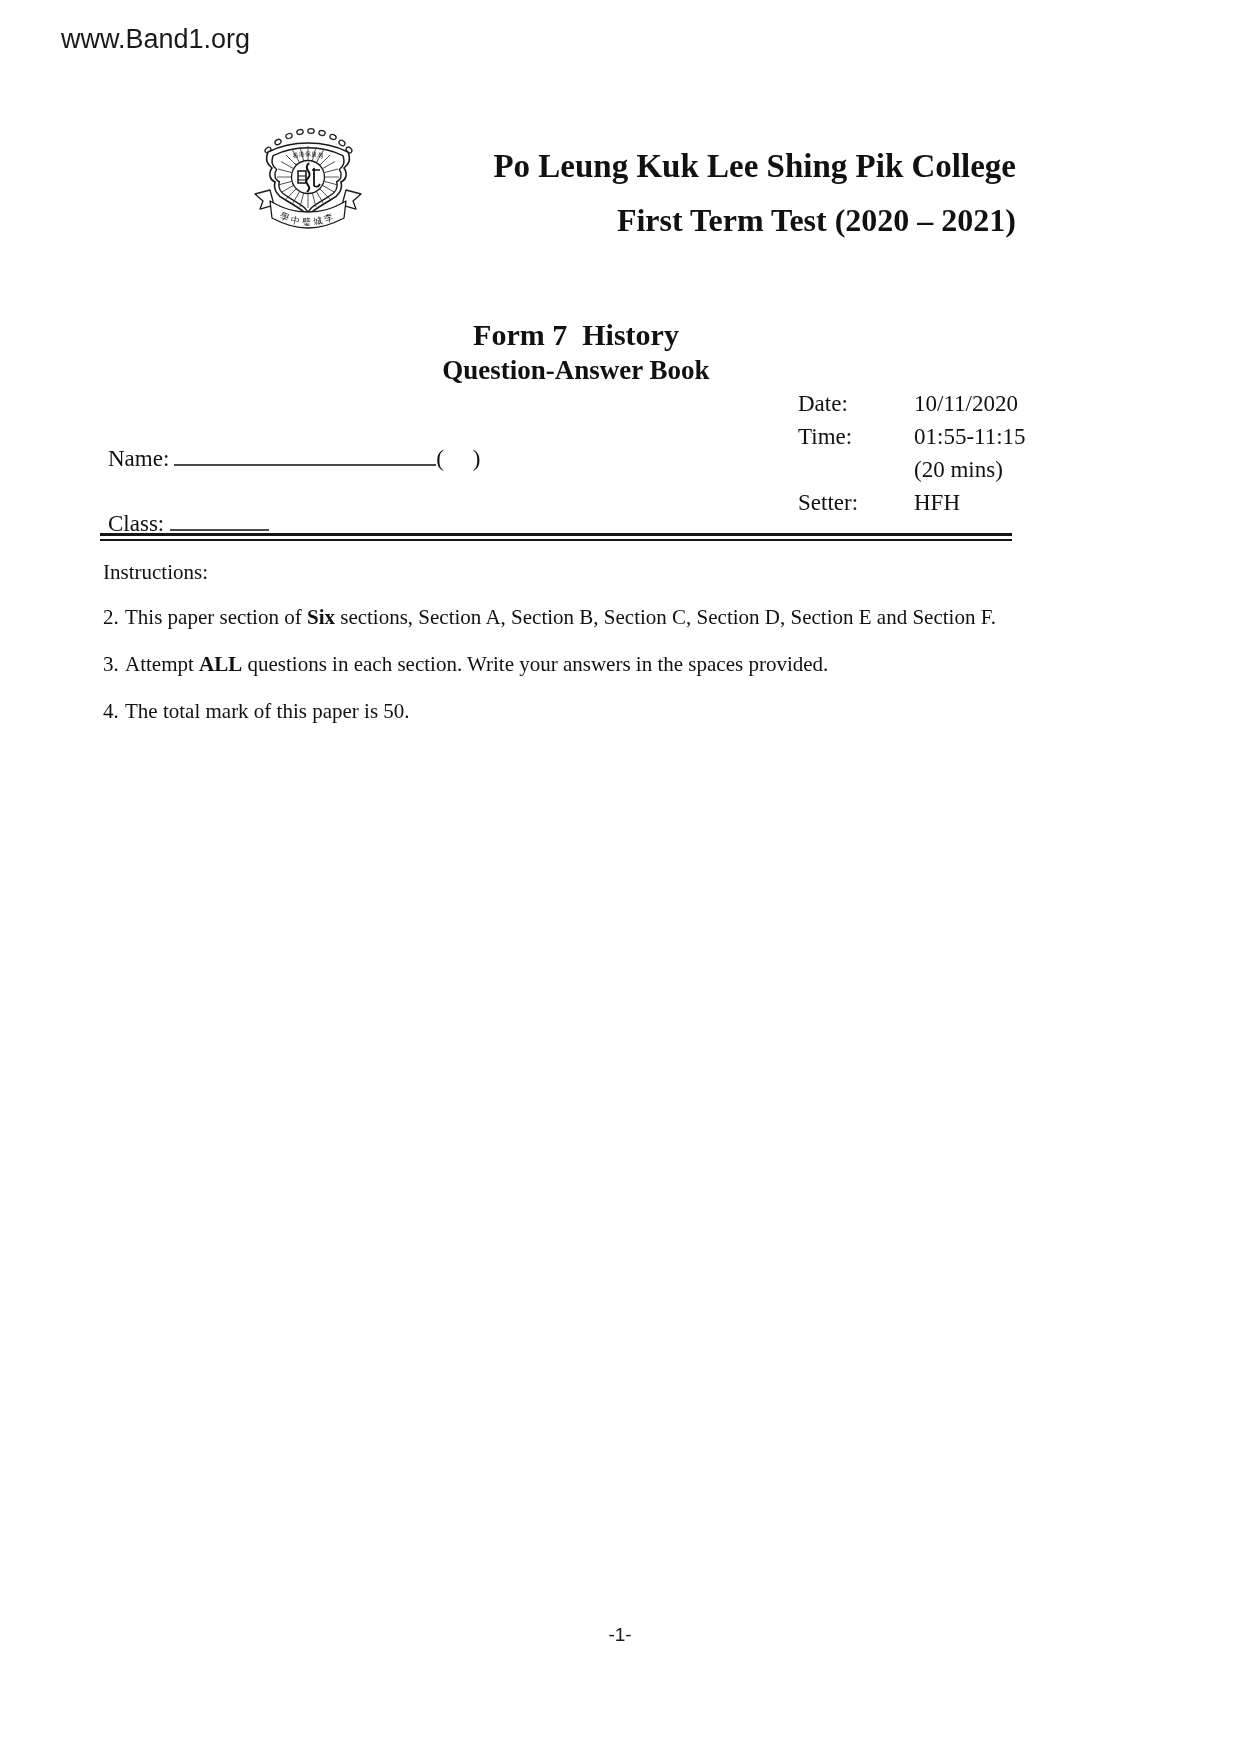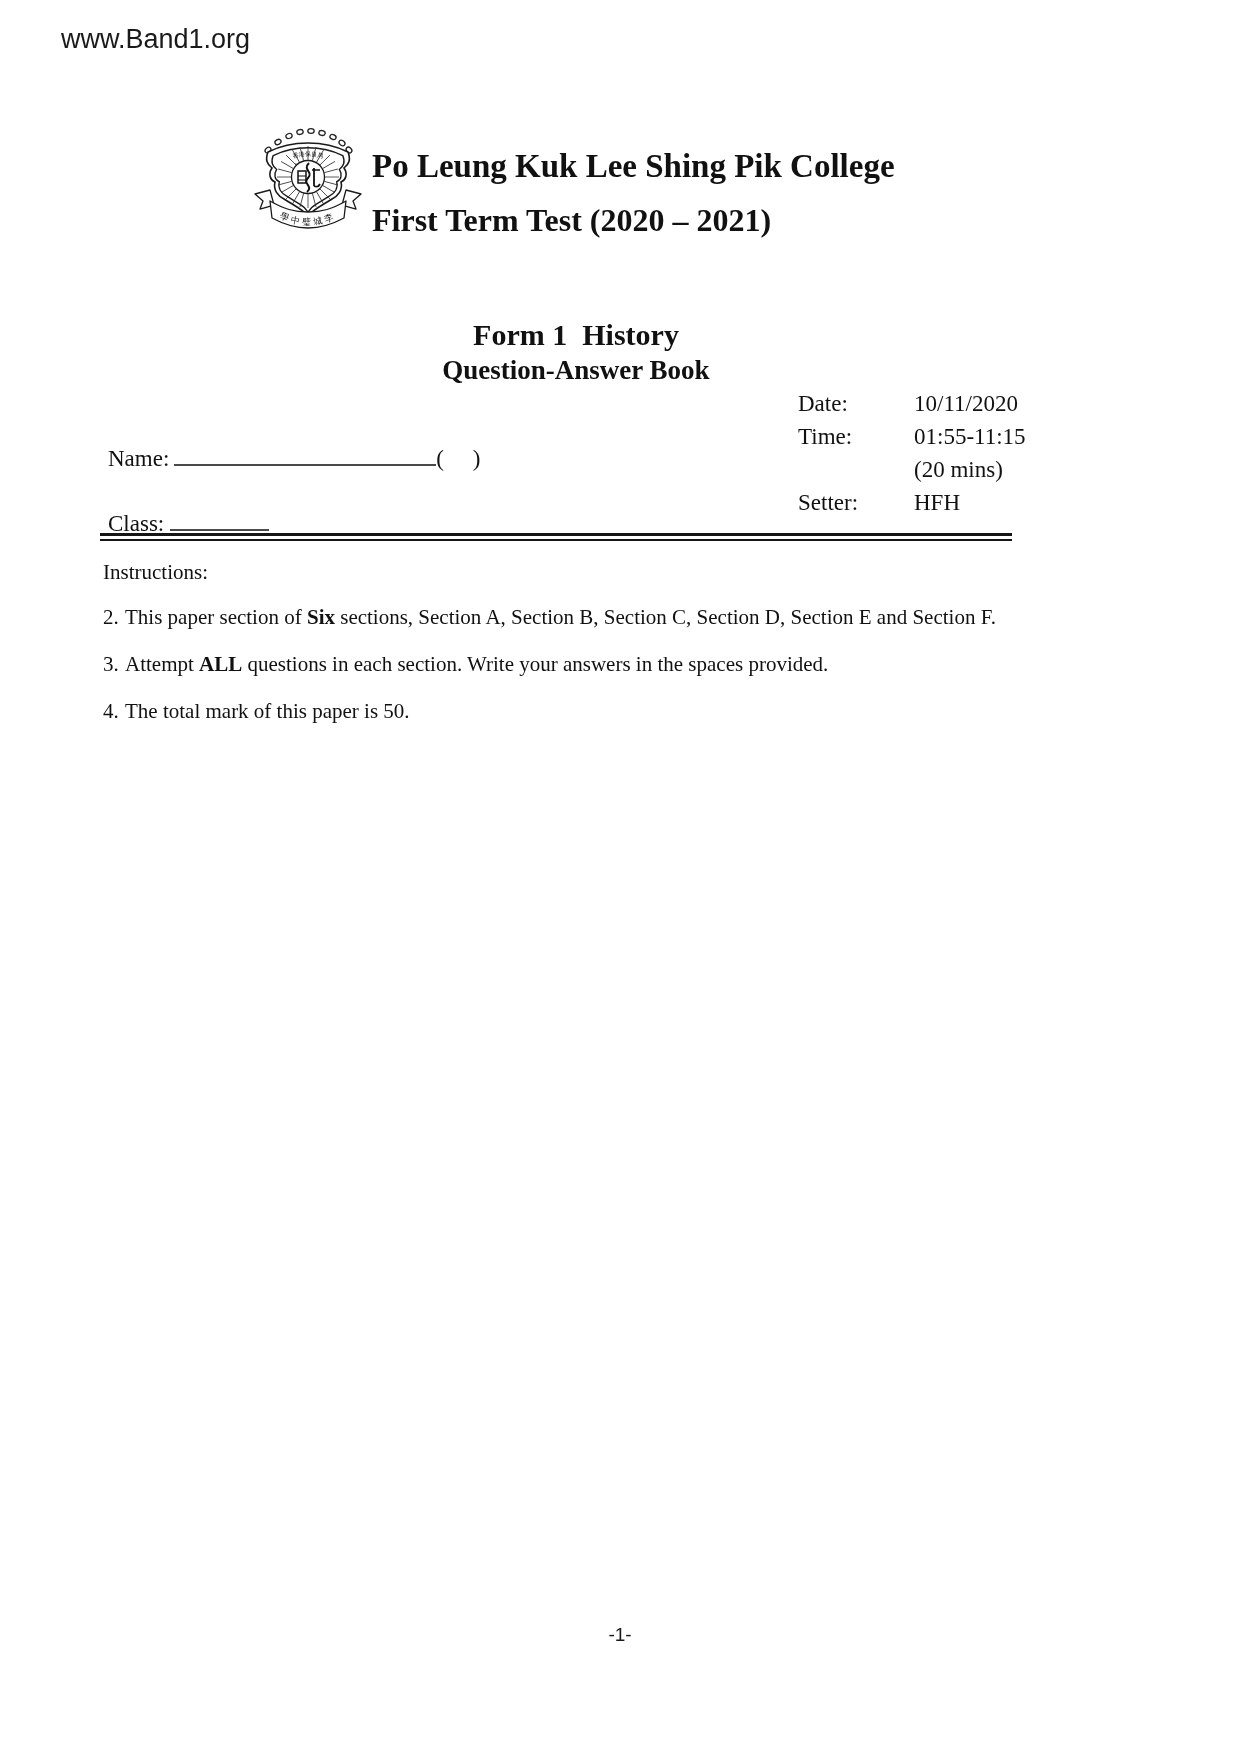--- a/index.html
+++ b/index.html
@@ -9,21 +9,21 @@
     font-family:"Liberation Serif", serif;
     overflow:hidden;
   }
   .watermark {
     position:absolute; left:35px; top:24px;
     font-family:"Liberation Sans", sans-serif;
     font-size:27px; color:#1a1a1a;margin-left:26px;
   }
   .crest { position:absolute; left:248px; top:116px; width:120px; height:124px; }
 
-  .title-block { position:absolute; left:372px; top:148px; width:652px; text-align:left; font-weight:bold; }
+  .title-block { position:absolute; left:364px; top:148px; width:652px; text-align:right; font-weight:bold; }
   .school-name { font-size:33px; }
   .test-title  { margin-top:17px; font-size:32px; }
 
   .form-block { position:absolute; left:276px; top:318px; width:600px; text-align:center; font-weight:bold; }
   .form-subject { font-size:30px; white-space:pre; }
   .book-type    { font-size:27px; margin-top:3px; }
 
   .field-row { position:absolute; font-size:23px; white-space:nowrap;margin-top:22px; }
   .name-row  { left:108px; top:424px; }
   .class-row { left:108px; top:489px; }
@@ -138,21 +138,21 @@
       <textPath href="#ribbonTP" startOffset="50%" text-anchor="middle">學中璧城李</textPath>
     </text>
   </svg>
 
   <div class="title-block">
     <div class="school-name">Po Leung Kuk Lee Shing Pik College</div>
     <div class="test-title">First Term Test (2020 – 2021)</div>
   </div>
 
   <div class="form-block">
-    <div class="form-subject">Form 1  History</div>
+    <div class="form-subject">Form 7  History</div>
     <div class="book-type">Question-Answer Book</div>
   </div>
 
   <div class="field-row name-row">
     <span>Name:</span><span class="fill-line name-line"></span><span class="paren">(     )</span>
   </div>
   <div class="field-row class-row">
     <span>Class:</span><span class="fill-line class-line"></span>
   </div>
 

